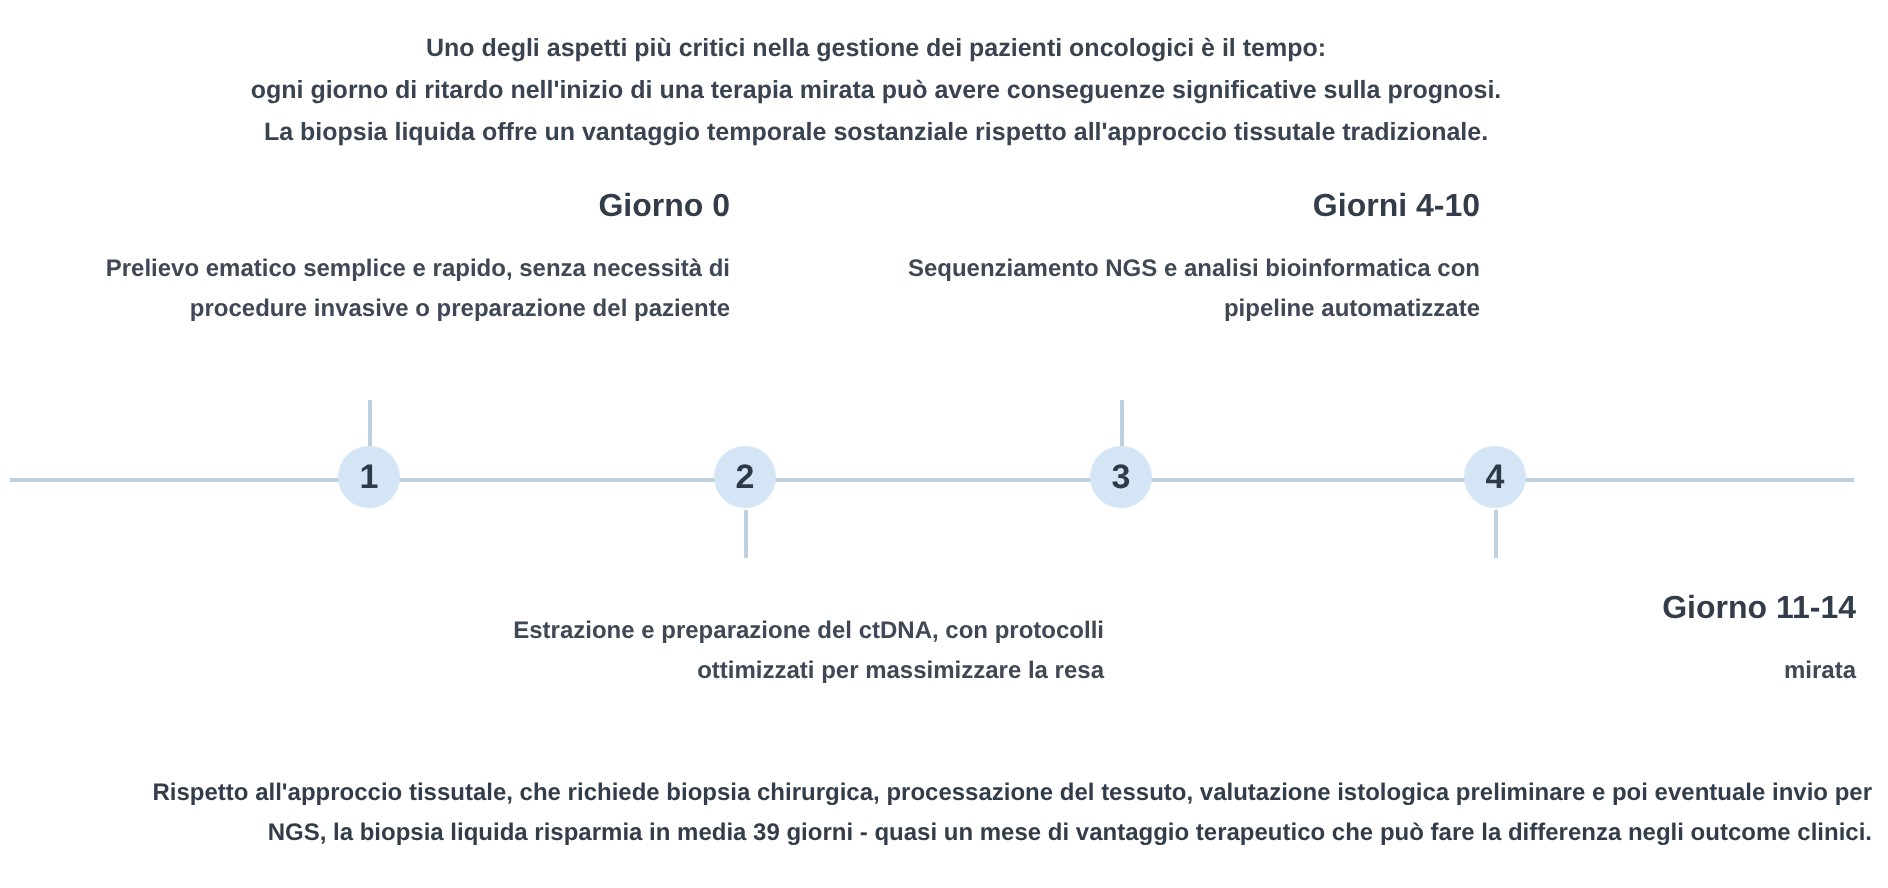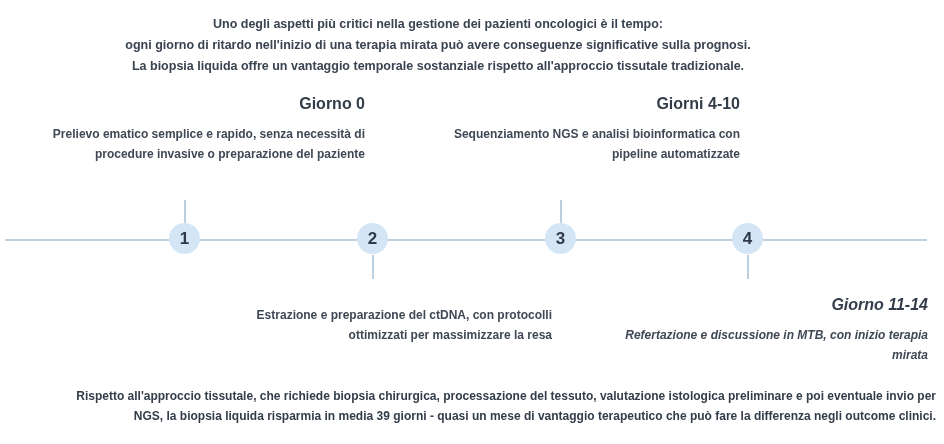--- a/index.html
+++ b/index.html
@@ -56,24 +56,23 @@
 <div class="node" style="left:545px; top:223px;">3</div>
 <div class="node" style="left:732px; top:223px;">4</div>
 
 <div class="step" style="left:192px; top:295px;">
   <div class="desc">
     <div>Estrazione e preparazione del ctDNA, con protocolli</div>
     <div>ottimizzati per massimizzare la resa</div>
   </div>
 </div>
 
-<div class="step" style="left:568px; top:295px;font-style:italic;">
+<div class="step" style="left:568px; top:295px;">
   <div class="title">Giorno 11-14</div>
   <div class="desc">
-    <div>Refertazione e discussione in MTB, con inizio terapia</div>
     <div>mirata</div>
   </div>
 </div>
 
 <div class="summary">
   <div>Rispetto all'approccio tissutale, che richiede biopsia chirurgica, processazione del tessuto, valutazione istologica preliminare e poi eventuale invio per</div>
   <div>NGS, la biopsia liquida risparmia in media 39 giorni - quasi un mese di vantaggio terapeutico che può fare la differenza negli outcome clinici.</div>
 </div>
 
 </body></html>

